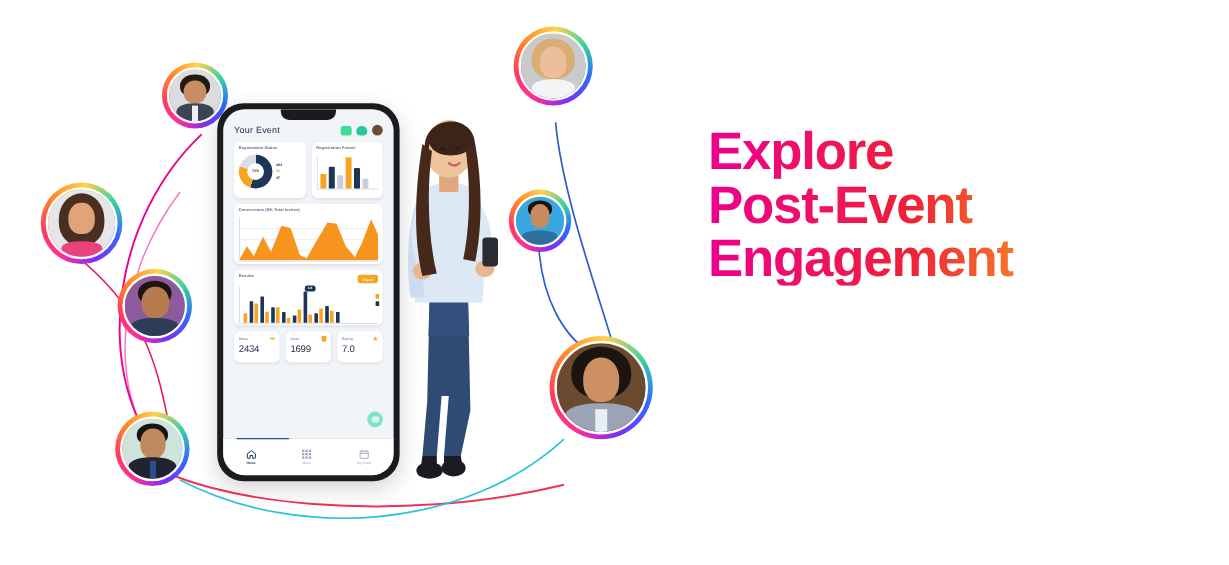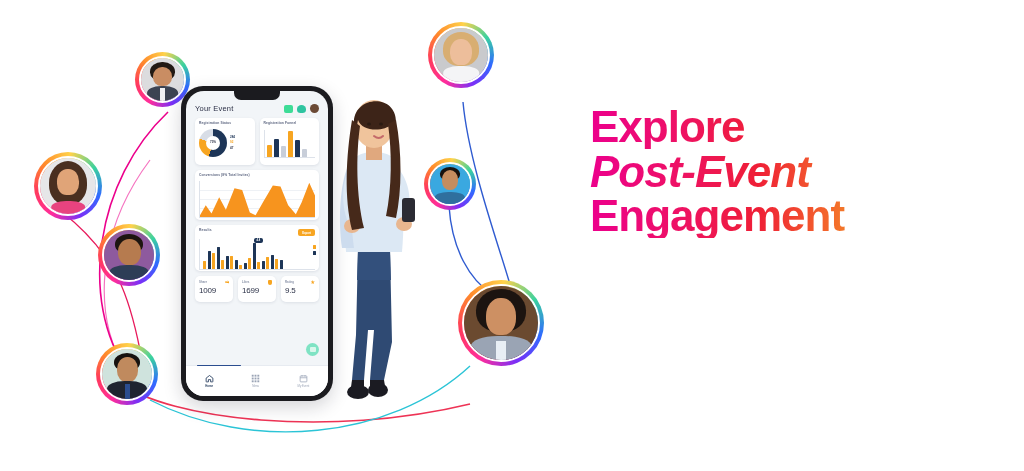--- a/index.html
+++ b/index.html
@@ -99,21 +99,21 @@
   .tabline{position:absolute;left:11px;top:-1px;width:44px;height:1.4px;background:#2b4d8f;border-radius:2px;}
 
   
   #woman{position:absolute;left:318px;top:80px;width:112px;height:340px;}
 
   
   #copy{position:absolute;left:590px;top:106px;width:400px;}
   .h-line{font-size:44px;font-weight:700;line-height:.97;letter-spacing:-1px;
     background:linear-gradient(90deg,#ec008c 0%,#ee1165 22%,#ef1f36 42%,#f4702a 62%,#dfbe2a 80%,#8dc63f 100%);
     -webkit-background-clip:text;background-clip:text;color:transparent;white-space:nowrap;}
-  .h-line.l2{margin-top:2px;font-style:italic;}
+  .h-line.l2{margin-top:2px;}
   .h-line.l3{margin-top:2px;}
   .sub{margin-top:14px;font-size:21px;line-height:1.42;color:#3b3595;font-weight:400;}
 </style>
 </head>
 <body>
 
 <div id="banner">
 
   <svg id="curves" viewBox="0 0 1024 471" fill="none">
     <path d="M168 112 C 96 180, 78 300, 128 372" stroke="#ec008c" stroke-width="1.6"></path>
@@ -291,35 +291,35 @@
           </div>
         </div>
       </div>
 
       <div class="stats">
         <div class="card stat">
           <div class="st-top">
             <span class="st-lab">Share</span>
             <span class="st-ic share"></span>
           </div>
-          <div class="st-val">1009</div>
+          <div class="st-val">2434</div>
         </div>
         <div class="card stat">
           <div class="st-top">
             <span class="st-lab">Likes</span>
             <span class="st-ic thumb"></span>
           </div>
           <div class="st-val">1699</div>
         </div>
         <div class="card stat">
           <div class="st-top">
             <span class="st-lab">Rating</span>
             <span class="st-ic star"></span>
           </div>
-          <div class="st-val">9.5</div>
+          <div class="st-val">7.0</div>
         </div>
       </div>
 
       <div class="fab">
           <span></span>
         </div>
 
       <div class="tabbar">
         <div class="tabline"></div>
         <div class="tab active">

